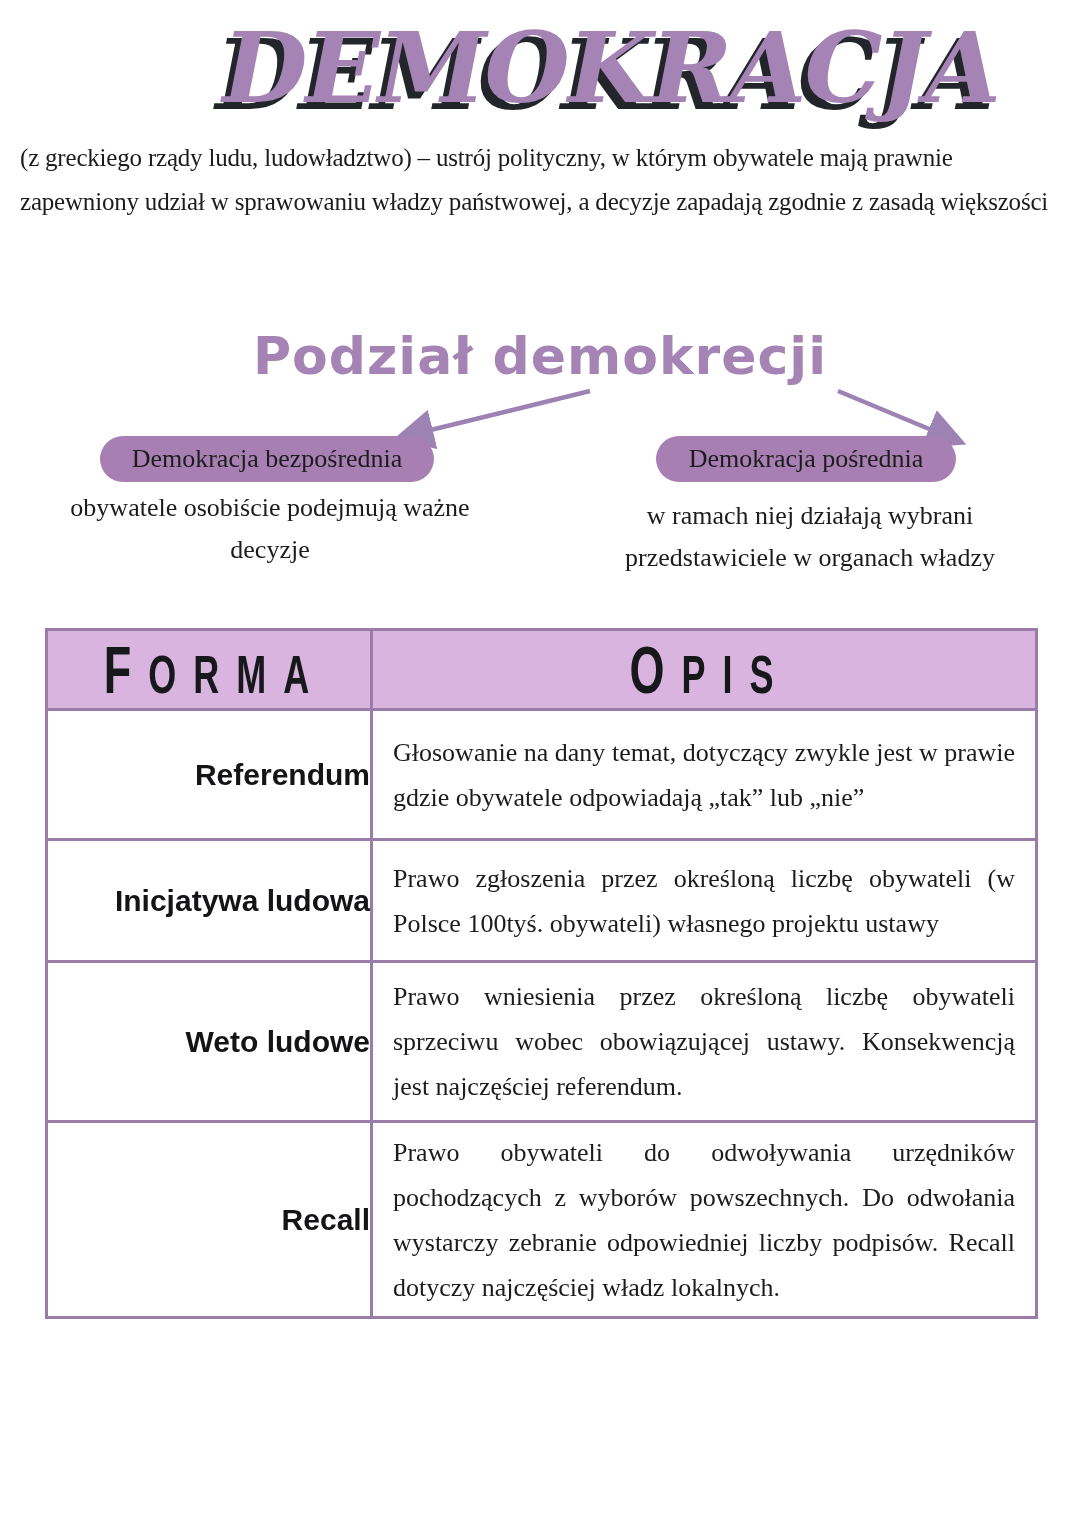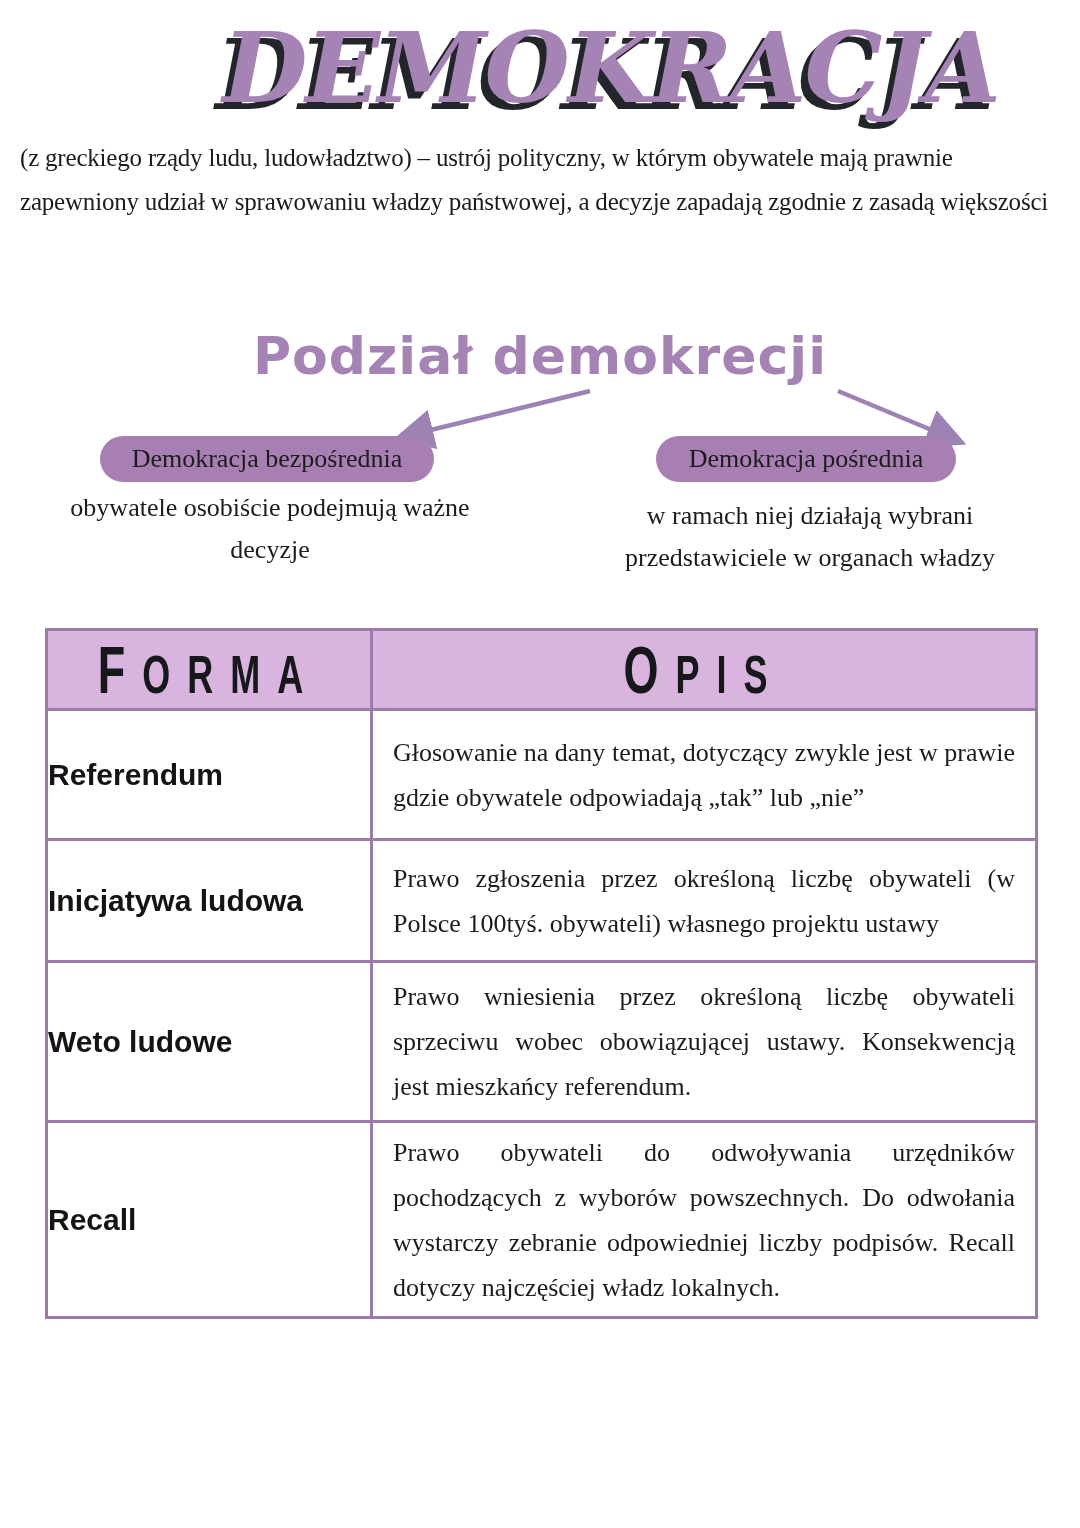--- a/index.html
+++ b/index.html
@@ -72,38 +72,39 @@
   .desc-right{top:495px;left:580px;width:460px;}
   
   .forms-table{
     position:absolute;top:628px;left:45px;
     width:993px;
     border-collapse:collapse;
     table-layout:fixed;
   }
   .forms-table th,.forms-table td{
     border:3px solid var(--table_border);
+    padding-left:12px;
   }
   .forms-table col.col-forma{width:325px;}
   .forms-table th{
     background:var(--header_bg);
     height:80px;
     vertical-align:middle;
   }
   .caps{
     display:block;text-align:center;
     font-family:"Liberation Sans",sans-serif;
     font-weight:600;font-size:36px;
     letter-spacing:17px;
     color:#17181c;
     transform:scaleY(1.5);
   }
   .caps::first-letter{font-size:1.25em;}
   td.forma{
-    text-align:left;vertical-align:middle;
+    text-align:right;vertical-align:middle;
     font-family:"Liberation Sans",sans-serif;
     font-weight:bold;font-size:30px;
     color:#141416;
   }
   td.opis{
     vertical-align:middle;
     padding:6px 20px;
     text-align:justify;
     font-size:26px;line-height:45px;
   }
@@ -161,21 +162,21 @@
       <tr class="h-r1">
         <td class="forma">Referendum</td>
         <td class="opis hand">Głosowanie na dany temat, dotyczący zwykle jest w prawie gdzie obywatele odpowiadają „tak”  lub „nie”</td>
       </tr>
       <tr class="h-r2">
         <td class="forma">Inicjatywa ludowa</td>
         <td class="opis hand">Prawo zgłoszenia przez określoną liczbę obywateli (w Polsce 100tyś. obywateli)  własnego projektu ustawy</td>
       </tr>
       <tr class="h-r3">
         <td class="forma">Weto ludowe</td>
-        <td class="opis hand">Prawo wniesienia przez określoną liczbę obywateli sprzeciwu wobec obowiązującej ustawy. Konsekwencją jest mieszkańcy referendum.</td>
+        <td class="opis hand">Prawo wniesienia przez określoną liczbę obywateli sprzeciwu wobec obowiązującej ustawy. Konsekwencją jest najczęściej referendum.</td>
       </tr>
       <tr class="h-r5">
         <td class="forma">Recall</td>
         <td class="opis hand">Prawo obywateli do odwoływania urzędników pochodzących z wyborów powszechnych. Do odwołania wystarczy zebranie odpowiedniej liczby podpisów. Recall dotyczy najczęściej władz lokalnych.</td>
       </tr>
     </tbody>
   </table>
 
 </main>
 

